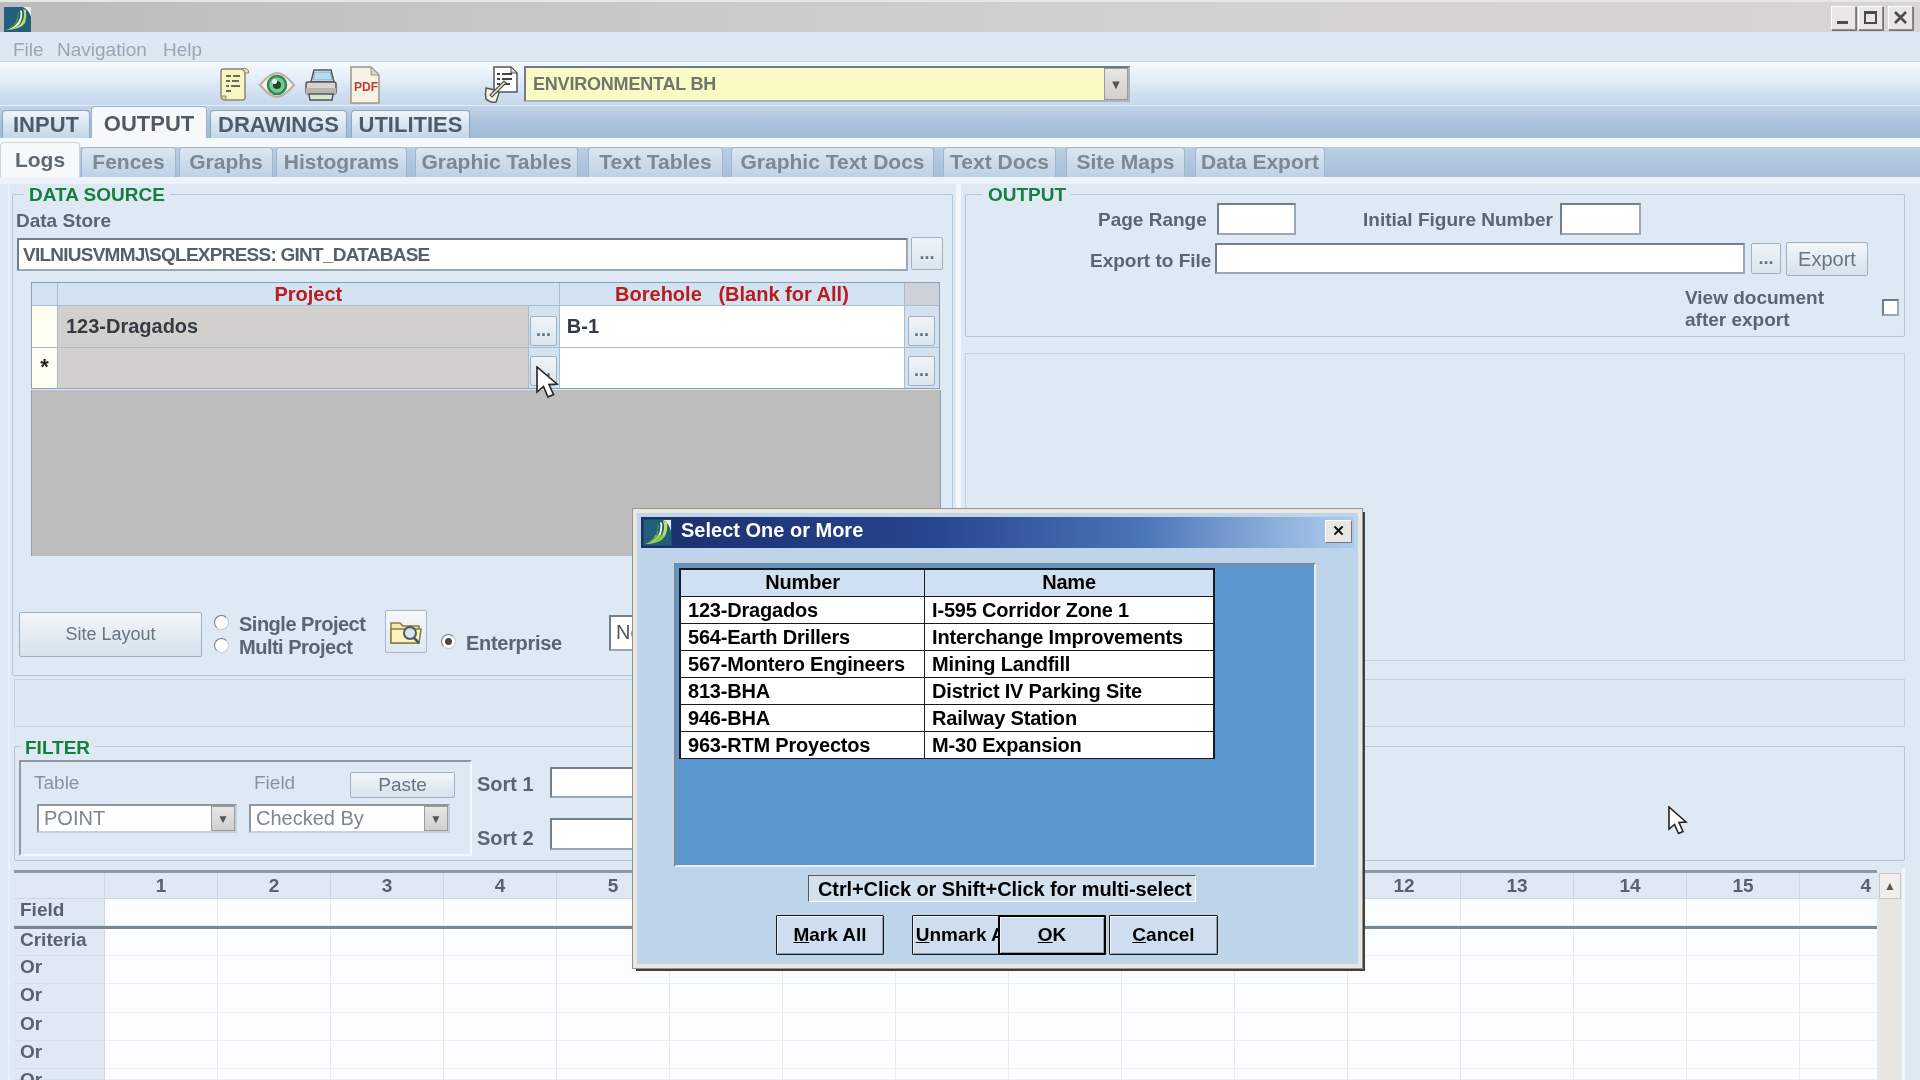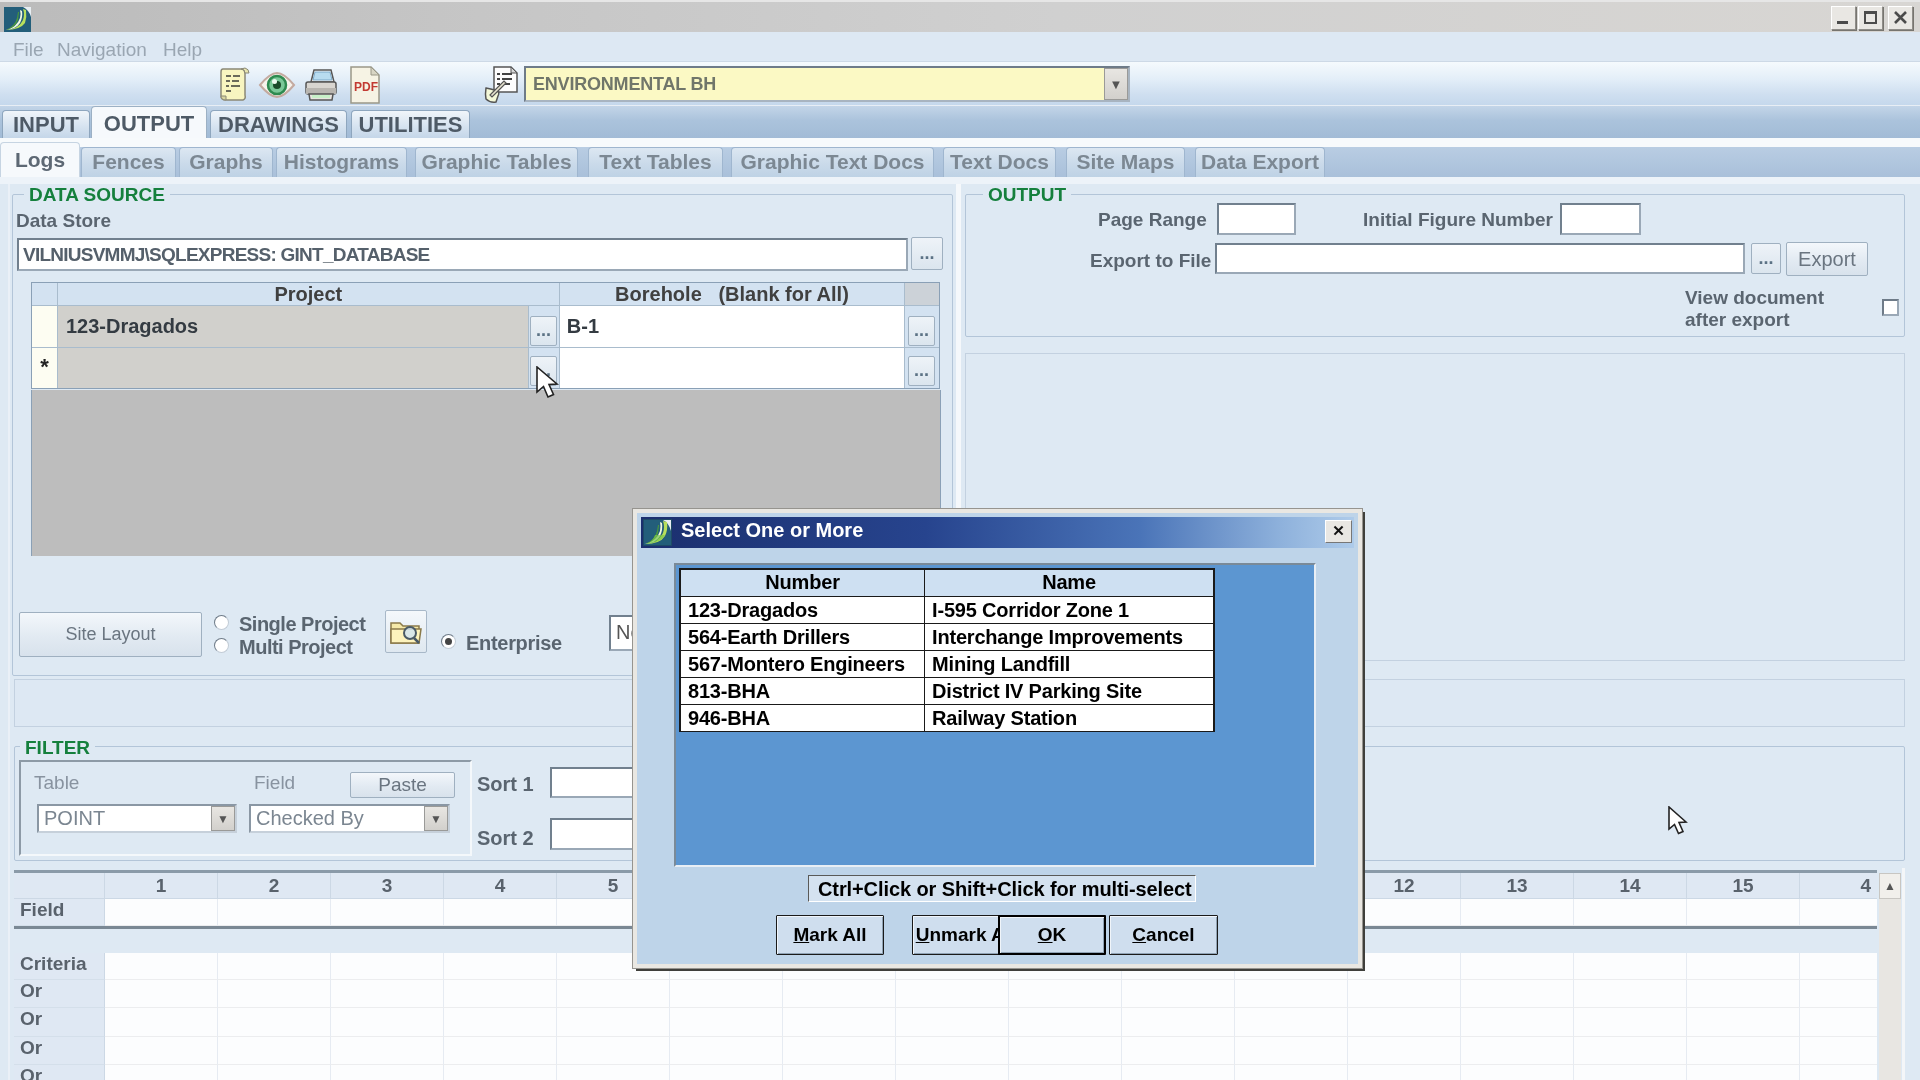--- a/index.html
+++ b/index.html
@@ -33,21 +33,21 @@
 .grouplabel { color:#15803d; font-size:19px; font-weight:bold; background:#dee9f3; padding:0 5px; }
 .tbox { background:#fff; border:2px solid; border-color:#71808e #9aa8b6 #9aa8b6 #71808e; }
 .btn { background:linear-gradient(180deg,#f3f7fb 0,#e2eaf2 55%,#d8e2ec 100%);
   border:1px solid #9fb0c0; border-radius:2px; color:#6a7580; font-size:20px; text-align:center; }
 .lbl { color:#5a6570; font-size:19px; font-weight:bold; }
 
 #ds-box { left:12px; top:194px; width:941px; height:482px; }
 #grid1 { left:31px; top:282px; width:909px; border:1px solid #8aa0b6; background:#fff; }
 .g1row { display:flex; }
 .g1cell { border-right:1px solid #a9bccd; border-bottom:1px solid #a9bccd; overflow:hidden; }
-.hdr { background:#d3e2f1; color:#404040; font-size:20px; font-weight:bold; text-align:center; }
+.hdr { background:#d3e2f1; color:#b91c1c; font-size:20px; font-weight:bold; text-align:center; }
 #grayarea { left:31px; top:390px; width:910px; height:166px; background:#bdbdbd; border-left:1px solid #8aa0b6; border-right:1px solid #8aa0b6;}
 .dots { background:linear-gradient(180deg,#eef3f8 0,#dbe5ee 100%); border:1px solid #9fb0c0; border-radius:2px;
   color:#5c7285; font-size:18px; font-weight:bold; text-align:center; }
 .radio { width:15px; height:15px; border-radius:50%; background:#fff; border:1px solid; border-color:#6e7b88 #c2ccd6 #c2ccd6 #6e7b88; }
 
 #filter-inner { left:19px; top:760px; width:453px; height:96px; background:#dee9f3;
   border:2px solid; border-color:#8d9aa6 #f4f8fb #f4f8fb #8d9aa6; }
 .combo { background:#fff; border:2px solid; border-color:#8a97a4 #c6d0da #c6d0da #8a97a4; }
 .combobtn { background:linear-gradient(180deg,#e8e6e2 0,#d2d0cc 100%); border:1px solid #9a9a98;
   color:#555; text-align:center; }
@@ -311,21 +311,21 @@
     <div class="bg-dcell" style="width:113px;"></div>
       <div class="bg-dcell" style="width:113px;"></div>
     <div class="bg-dcell" style="width:113px;"></div>
       <div class="bg-dcell" style="width:113px;"></div>
     <div class="bg-dcell" style="width:113px;"></div>
       <div class="bg-dcell" style="width:113px;"></div>
     <div class="bg-dcell" style="width:113px;"></div>
       <div class="bg-dcell" style="width:77px; border-right:none;"></div>
   </div>
   <div style="height:3px; background:#7a8894;"></div>
-  <div style="display:flex; height:27px;margin-top:24px;">
+  <div style="display:flex; height:27px;">
     <div class="bg-lcell" style="width:91px;">Criteria</div>
     <div class="bg-dcell" style="width:113px;"></div>
       <div class="bg-dcell" style="width:113px;"></div>
     <div class="bg-dcell" style="width:113px;"></div>
       <div class="bg-dcell" style="width:113px;"></div>
     <div class="bg-dcell" style="width:113px;"></div>
       <div class="bg-dcell" style="width:113px;"></div>
     <div class="bg-dcell" style="width:113px;"></div>
       <div class="bg-dcell" style="width:113px;"></div>
     <div class="bg-dcell" style="width:113px;"></div>
@@ -472,20 +472,24 @@
           <div class="dg-cell" style="width:289px; border-right:none;">Mining Landfill</div>
         </div>
       <div class="dg-row">
           <div class="dg-cell" style="width:245px;">813-BHA</div>
           <div class="dg-cell" style="width:289px; border-right:none;">District IV Parking Site</div>
         </div>
       <div class="dg-row">
           <div class="dg-cell" style="width:245px;">946-BHA</div>
           <div class="dg-cell" style="width:289px; border-right:none;">Railway Station</div>
         </div>
+      <div class="dg-row">
+          <div class="dg-cell" style="width:245px;">963-RTM Proyectos</div>
+          <div class="dg-cell" style="width:289px; border-right:none;">M-30 Expansion</div>
+        </div>
     </div>
   </div>
   <div class="abs" style="left:171px; top:362px; width:388px; height:27px; background:#d4e2f0; border:1px solid; border-color:#5a5a58 #fff #fff #5a5a58;">
     <div class="abs" style="left:9px; top:2px; font-size:20px; font-weight:bold; color:#000; white-space:nowrap; letter-spacing:-0.1px;">Ctrl+Click or Shift+Click for multi-select</div>
   </div>
   <div class="abs dlgbtn" style="left:139px; width:108px;"><u>M</u>ark All</div>
   <div class="abs dlgbtn" style="left:251px; width:107px;margin-left:24px;"><u>U</u>nmark All</div>
   <div class="abs dlgbtn" style="left:361px; width:108px; border:2px solid #000; line-height:36px;"><u>O</u>K</div>
   <div class="abs dlgbtn" style="left:472px; width:109px;"><u>C</u>ancel</div>
 </div>

